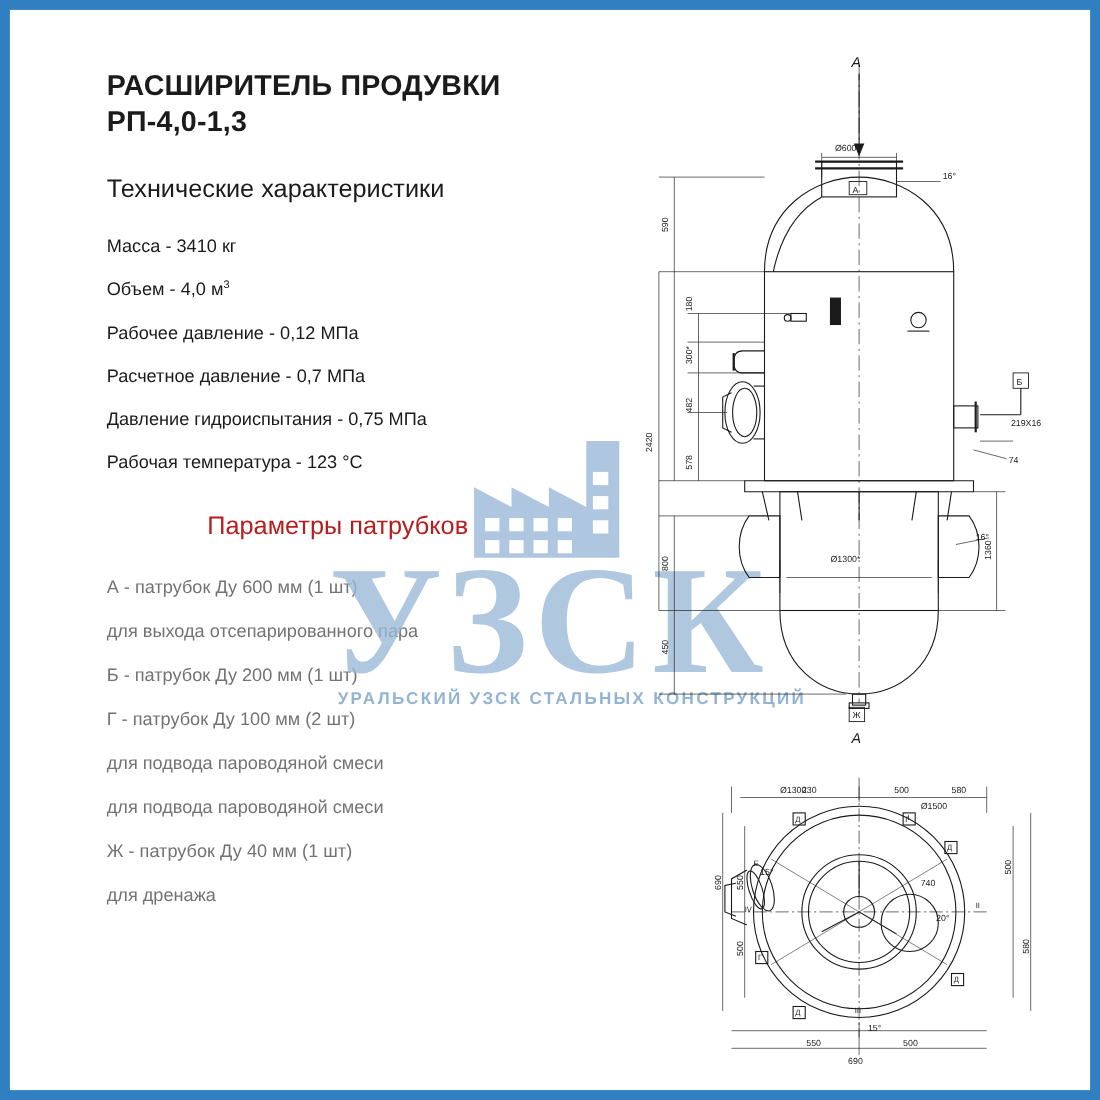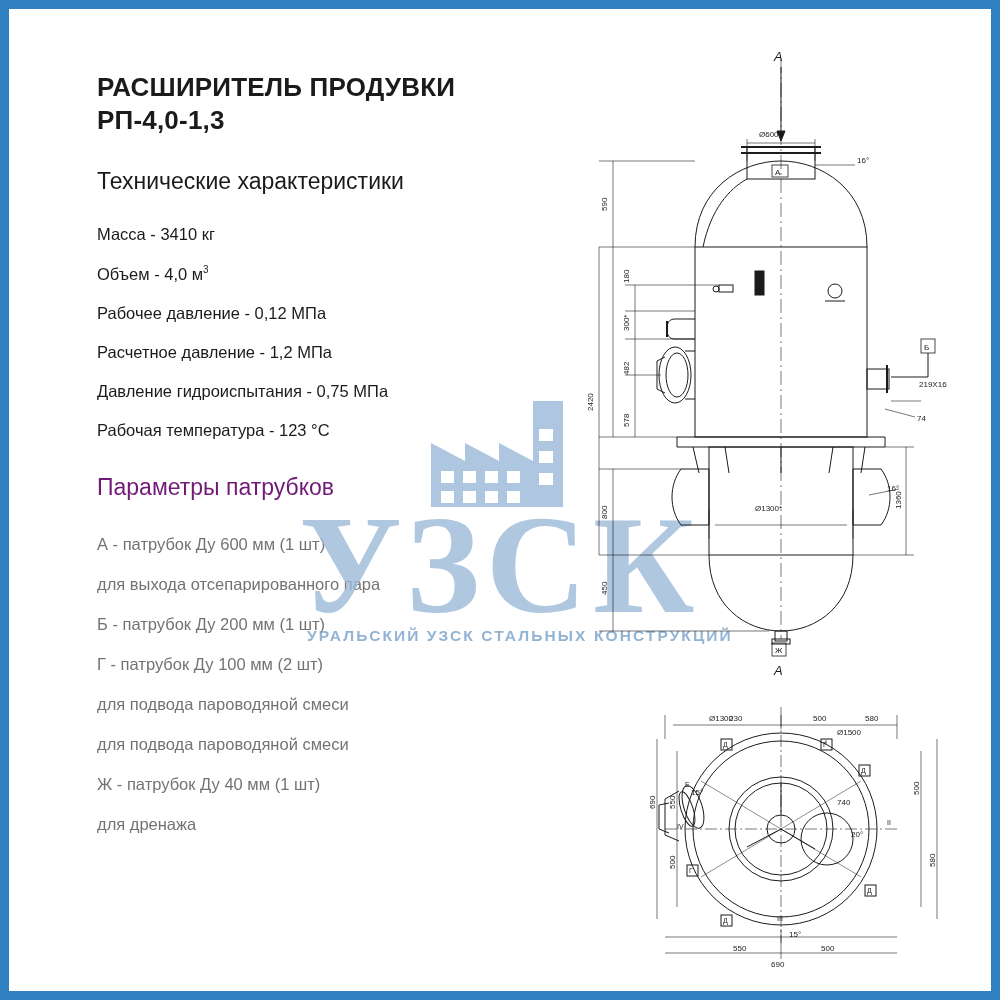--- a/index.html
+++ b/index.html
@@ -12,41 +12,41 @@
   #page{
     position:relative;
     width:1000px;height:1000px;
     box-sizing:border-box;
     border:9px solid #2f7fc1;
     background:#ffffff;
   }
   
   .left{
     position:absolute;
-    left:88px;top:62px;
+    left:88px;top:52px;
     width:420px;
   }
   .title{
     font-size:26px;font-weight:bold;color:#1b1b1b;
     line-height:1.25;letter-spacing:.2px;
   }
   .subtitle{
     margin-top:32px;
     font-size:23px;color:#1b1b1b;
   }
   .speclist{margin-top:30px;}
   .speclist .row{
     font-size:16.5px;color:#1b1b1b;
     margin-bottom:20px;
     white-space:nowrap;
   }
   .speclist .row sup{font-size:10px;vertical-align:super;}
   .section2{
     margin-top:34px;
-    font-size:23px;color:#701a75;
+    font-size:23px;color:#b91c1c;text-align:center;
   }
   .nozzles{margin-top:34px;}
   .nozzles .row{
     font-size:16.5px;color:#737373;
     margin-bottom:21px;
     white-space:nowrap;
   }
   
   .wm{
     position:absolute;
@@ -92,21 +92,21 @@
       <div>РАСШИРИТЕЛЬ ПРОДУВКИ</div>
       <div>РП-4,0-1,3</div>
     </div>
 
     <div class="subtitle">Технические характеристики</div>
 
     <div class="speclist">
       <div class="row"><span>Масса - 3410 кг</span></div>
       <div class="row"><span>Объем - 4,0 м</span><sup>3</sup></div>
       <div class="row"><span>Рабочее давление - 0,12 МПа</span></div>
-      <div class="row"><span>Расчетное давление - 1,2 МПа</span></div>
+      <div class="row"><span>Расчетное давление - 0,7 МПа</span></div>
       <div class="row"><span>Давление гидроиспытания - 0,75 МПа</span></div>
       <div class="row"><span>Рабочая температура - 123 °С</span></div>
     </div>
 
     <div class="section2">Параметры патрубков</div>
 
     <div class="nozzles">
       <div class="row">А - патрубок Ду 600 мм (1 шт)</div>
       <div class="row">для выхода отсепарированного пара</div>
       <div class="row">Б - патрубок Ду 200 мм (1 шт)</div>

